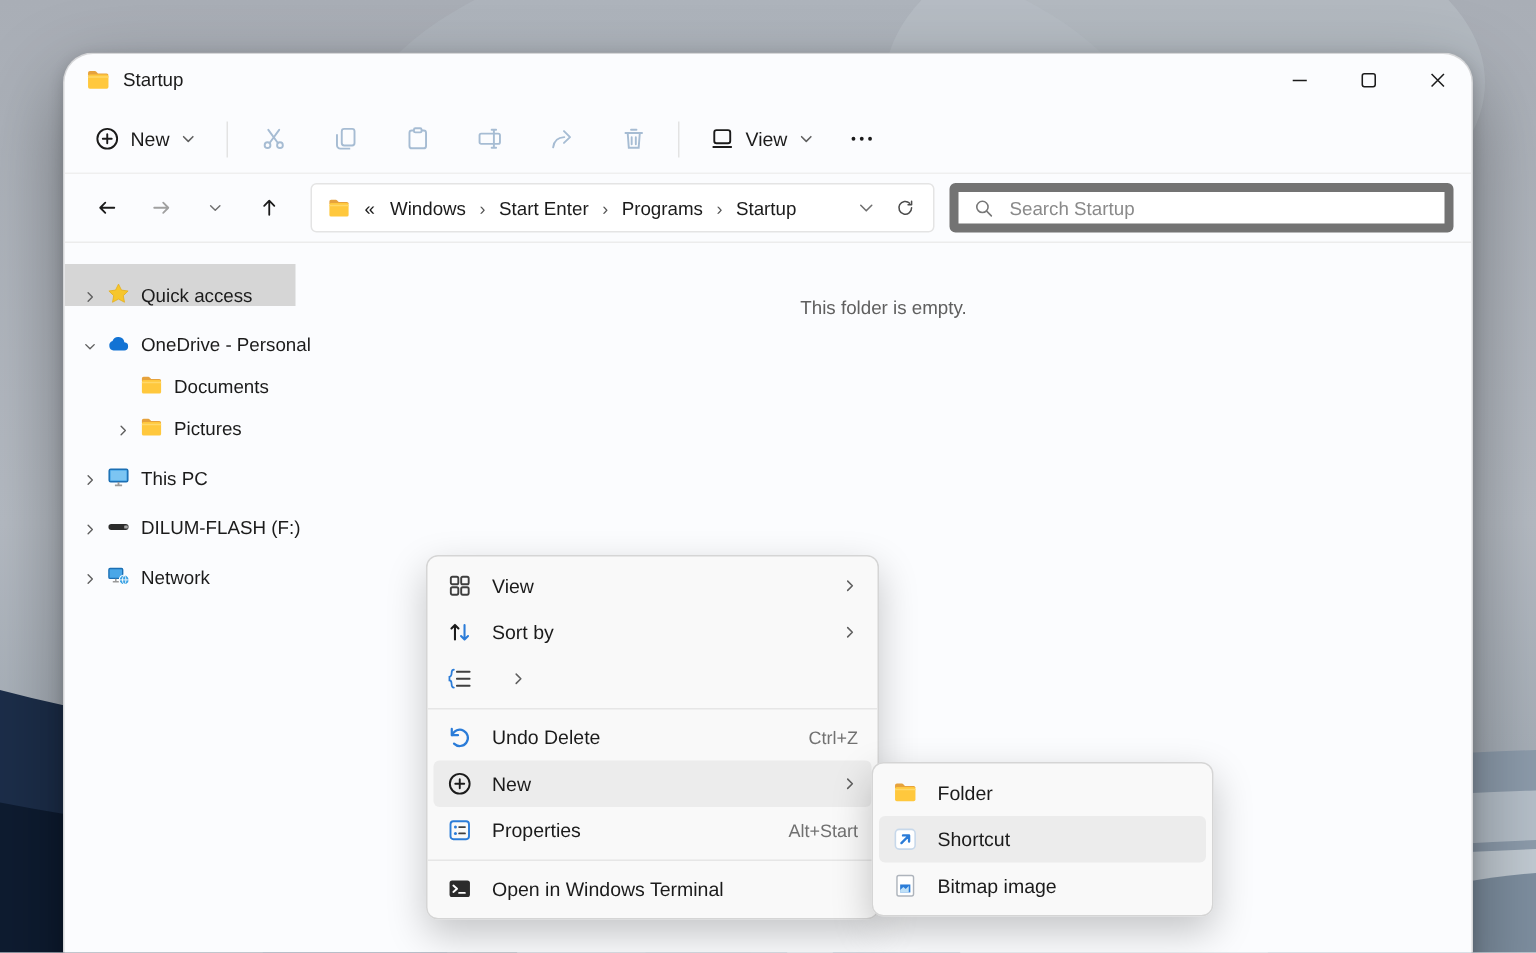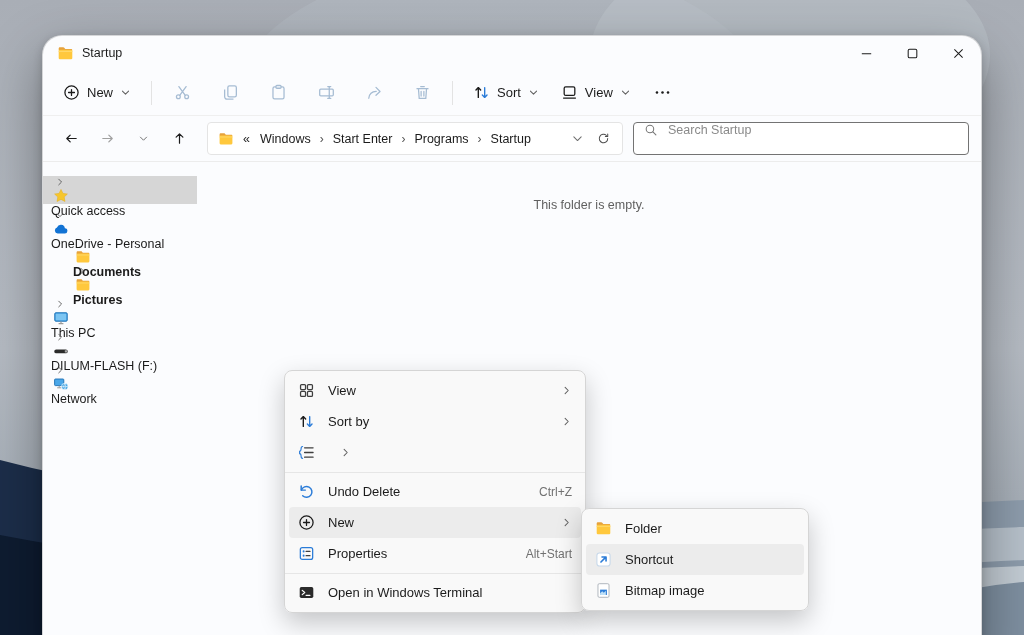--- a/index.html
+++ b/index.html
@@ -48,40 +48,40 @@
     border:1px solid #e4e4e4; border-radius:4px; display:flex; align-items:center;
     padding:0 6px 0 10px; font-size:12.5px; }
   .crumb-box .c-icon { width:16px; height:16px; margin-right:9px; flex:0 0 auto; }
   .crumb-prefix { color:#1b1b1b; margin-right:8px; }
   .crumb-seg { padding:3px 2px; border-radius:3px; white-space:nowrap; }
   .crumb-sep { padding:0 7px; color:#555; font-size:12px; }
   .crumb-spacer { flex:1; }
   .crumb-btn { width:26px; height:26px; border:none; background:transparent; border-radius:4px;
     display:flex; align-items:center; justify-content:center; }
   .crumb-btn svg { width:13px; height:13px; }
-  .search-box { width:336px; height:33px; background:#fff; border:1px solid #737373;
-    border-radius:4px; display:flex; align-items:flex-start; padding:0 10px; }
+  .search-box { width:336px; height:33px; background:#fff; border:6px solid #737373;
+    border-radius:4px; display:flex; align-items:center; padding:0 10px; }
   .search-box .s-icon { width:14px; height:14px; margin-right:10px; flex:0 0 auto; }
   .search-box input { border:none; outline:none; flex:1; font-size:12.5px;
     font-family:inherit; color:#1b1b1b; background:transparent; }
   .search-box input::placeholder { color:#8a8a8a; }
 
   
   .body { flex:1; display:flex; min-height:0; position:relative; }
   .sidebar { width:154px; flex:0 0 auto; padding-top:14px; }
-  .side-item { height:28px; display:flex; align-items:flex-start; font-size:12.5px;
-    padding-left:8px;flex-direction:column; }
+  .side-item { height:28px; display:flex; align-items:flex-end; font-size:12.5px;
+    padding-left:8px; }
   .side-item.grp { margin-top:5px; }
   .side-item.sel { background:#d6d6d6; }
   .side-item .s-chev { width:18px; height:12px; display:flex; align-items:center; justify-content:center; flex:0 0 auto; }
   .side-item .s-chev svg { width:10px; height:10px; }
   .side-item .s-icon { width:16px; height:16px; margin:0 7px 0 2px; flex:0 0 auto; }
   .side-item .s-icon svg { width:100%; height:100%; }
   .side-item .s-lbl { white-space:nowrap; }
-  .side-item.ind1 { padding-left:30px;font-weight:bold; }
+  .side-item.ind1 { padding-left:30px; }
 
   .main-area { flex:1; position:relative; }
   .empty-msg { text-align:center; margin-top:36px; font-size:12.5px; color:#5f5f5f; }
 
   
   .statusbar { height:26px; flex:0 0 auto; display:flex; align-items:center;
     padding:0 6px 0 14px; font-size:12px; color:#333; }
   .status-right { margin-left:auto; display:flex; align-items:center; gap:4px; }
   .view-toggle { width:24px; height:22px; display:flex; align-items:center; justify-content:center;
     border:1px solid transparent; background:transparent; border-radius:3px; }
@@ -235,36 +235,20 @@
                   <path d="M6.7 7v4.4M9.3 7v4.4"></path>
                 </g>
               </svg>
             </span>
           </button>
         </div>
       <div class="tb-sep"></div>
       <button class="tb-btn">
         <span class="tb-icon">
             <svg viewBox="0 0 16 16">
-              <g fill="none" stroke-width="1.3" stroke-linecap="round" stroke-linejoin="round">
-                <path d="M5 12.6V3.4M5 3.4 2.8 5.6M5 3.4l2.2 2.2" stroke="#1b1b1b"></path>
-                <path d="M11 3.4v9.2M11 12.6 8.8 10.4M11 12.6l2.2-2.2" stroke="#2b7cd8"></path>
-              </g>
-            </svg>
-          </span>
-        <span>Sort</span>
-        <span class="chev-small">
-            <svg viewBox="0 0 16 16">
-              <path d="M3.5 6 8 10.5 12.5 6" fill="none" stroke="#5f5f5f" stroke-width="1.5" stroke-linecap="round" stroke-linejoin="round"></path>
-            </svg>
-          </span>
-      </button>
-      <button class="tb-btn">
-        <span class="tb-icon">
-            <svg viewBox="0 0 16 16">
               <g fill="none" stroke="#1b1b1b" stroke-width="1.2">
                 <rect x="3" y="2.6" width="10" height="8.2" rx="1.4"></rect>
                 <path d="M2.4 13.2h11.2" stroke-linecap="round"></path>
               </g>
             </svg>
           </span>
         <span>View</span>
         <span class="chev-small">
             <svg viewBox="0 0 16 16">
               <path d="M3.5 6 8 10.5 12.5 6" fill="none" stroke="#5f5f5f" stroke-width="1.5" stroke-linecap="round" stroke-linejoin="round"></path>

